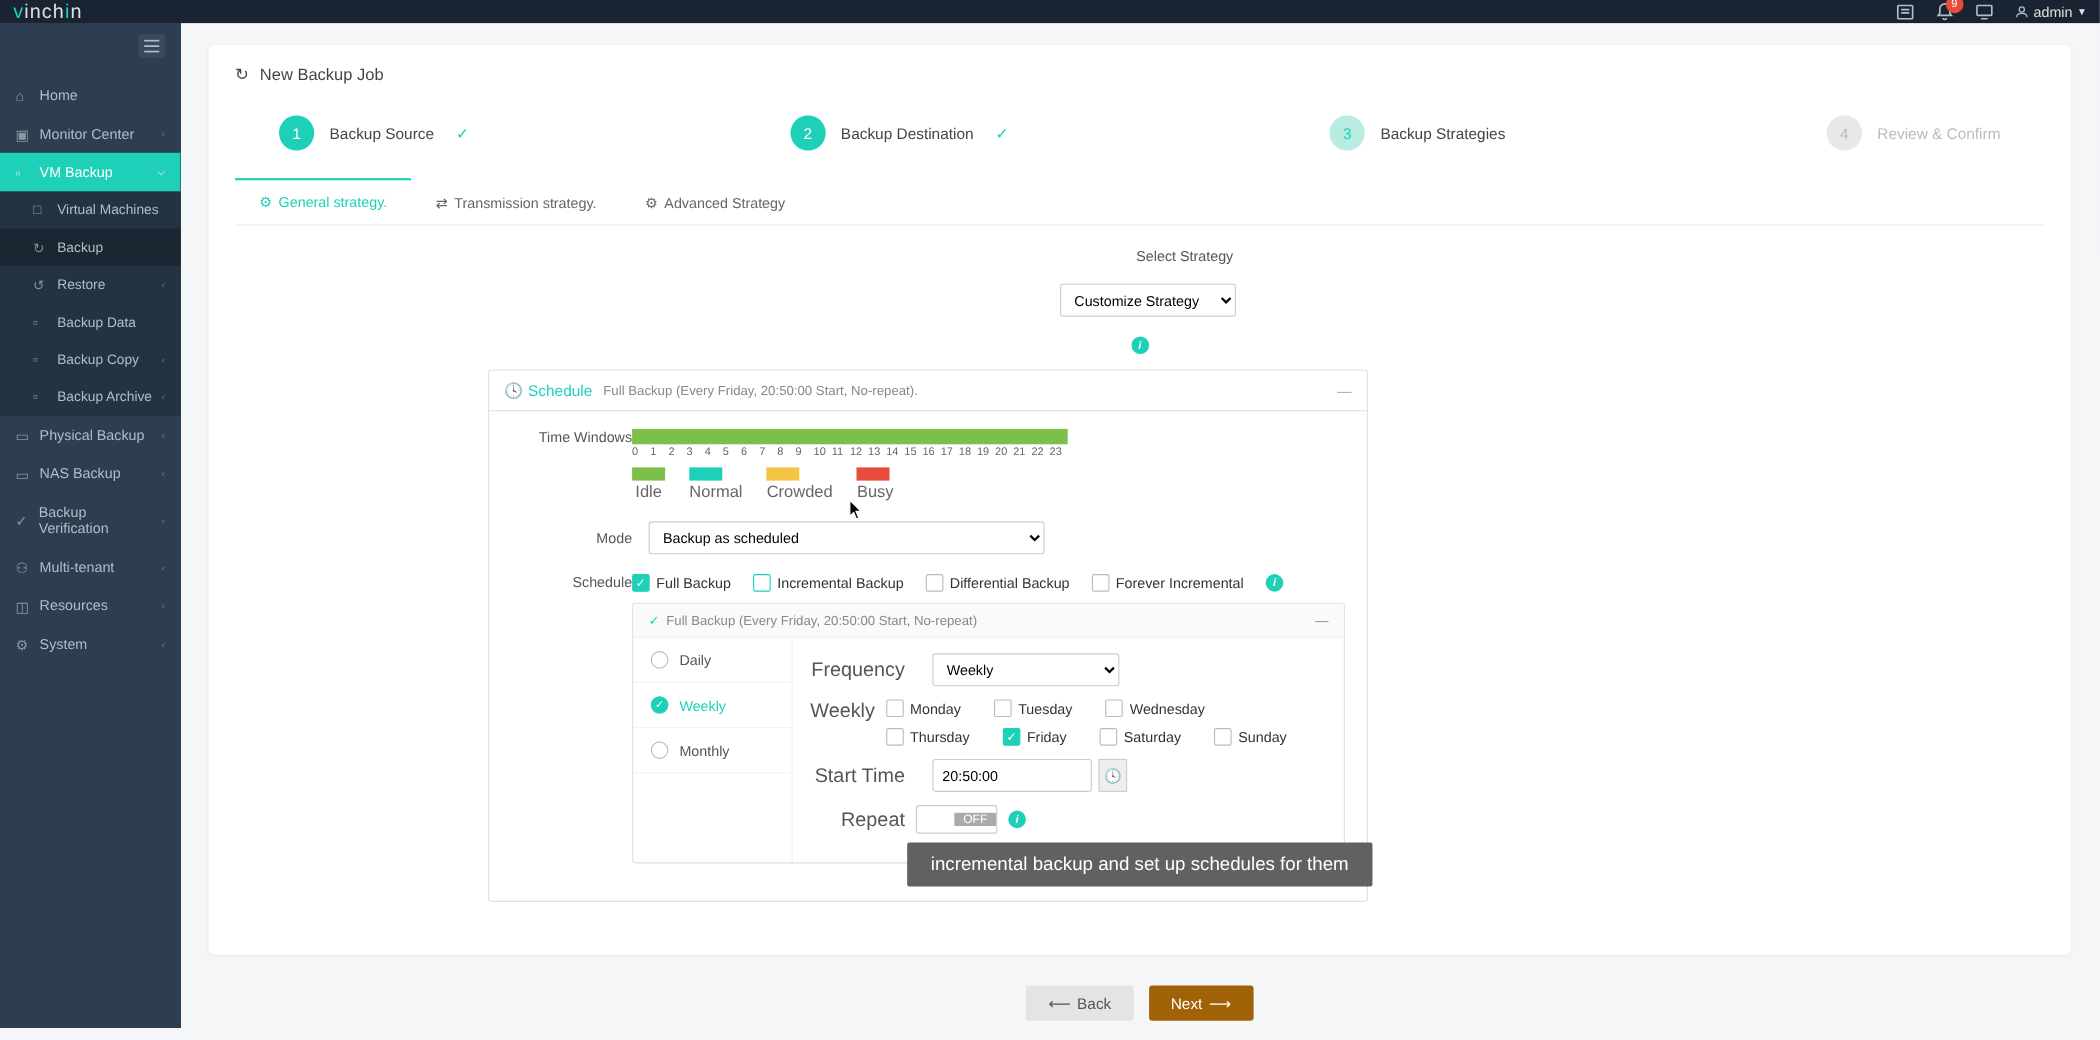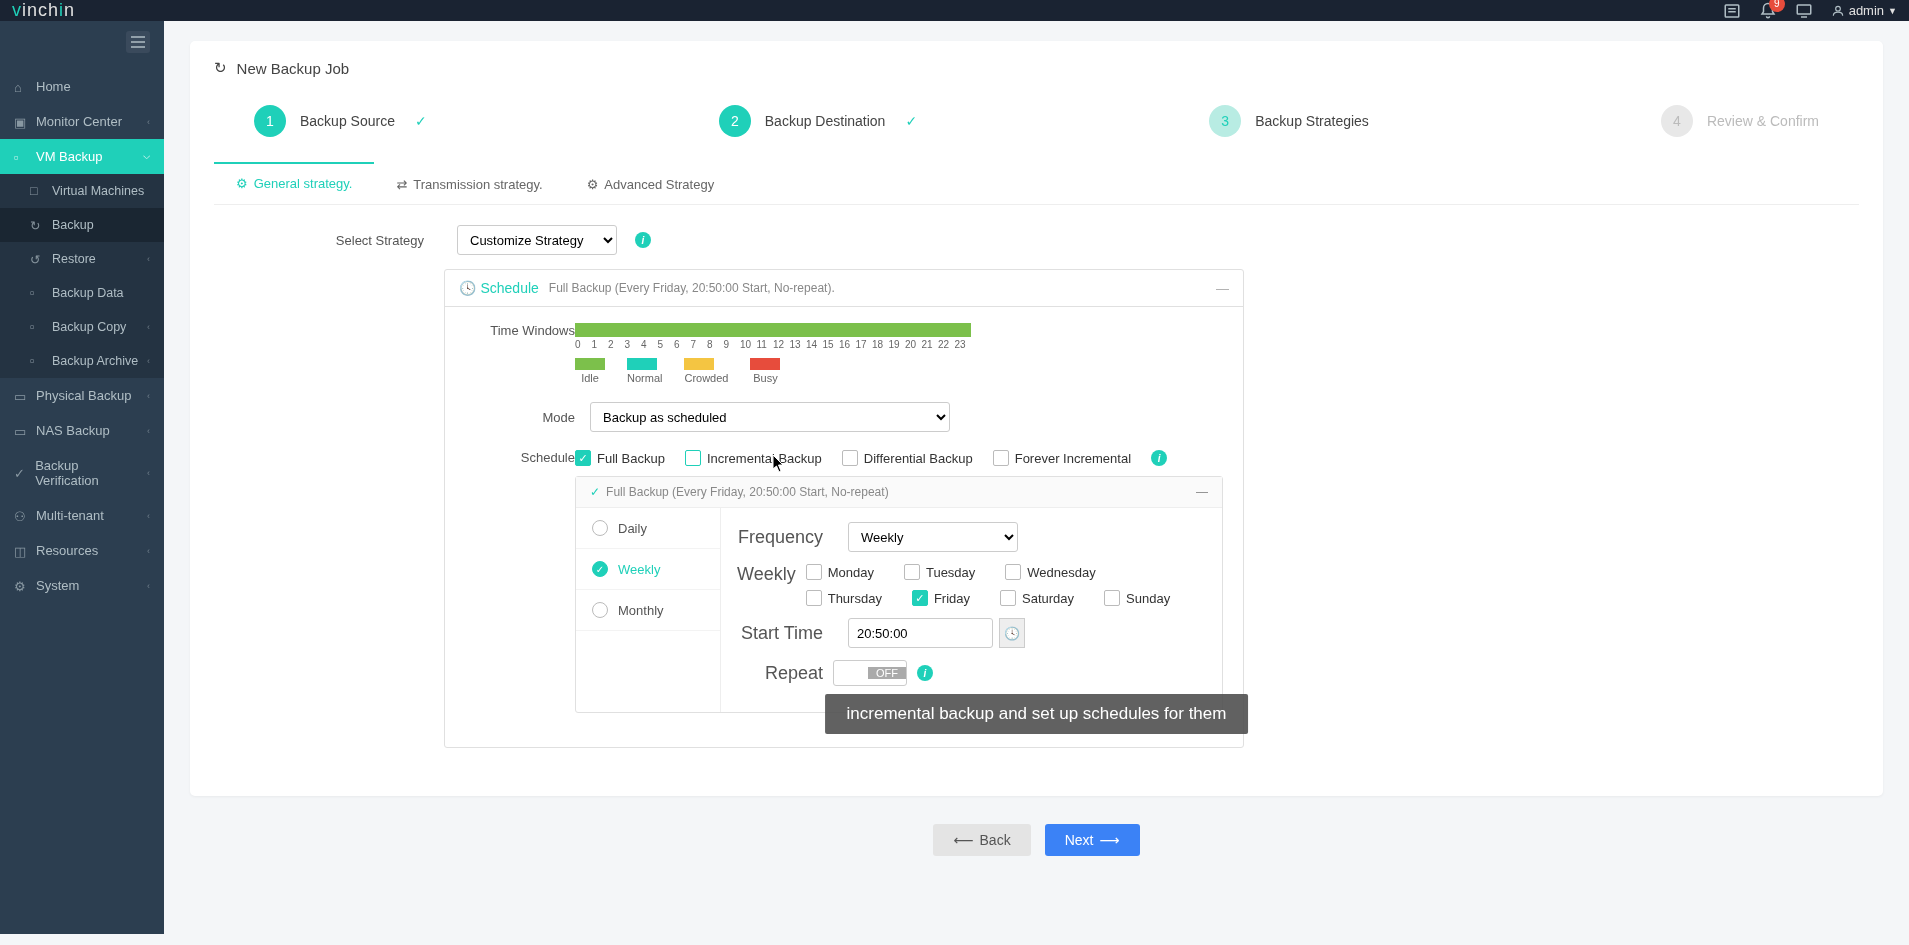--- a/index.html
+++ b/index.html
@@ -43,40 +43,40 @@
 .step.active-light .circle { background:#b8ece3; color:#1fd0b9; }
 .step.pending .circle { background:#e8e8e8; color:#bbb; }
 
 
 .tabs { display:flex; border-bottom:1px solid #eee; margin-top:26px; }
 .tab { padding:12px 22px; display:flex; align-items:center; gap:6px; cursor:pointer; color:#666; font-size:13px; border-top:2px solid transparent; }
 .tab.active { color:#1fd0b9; border-top:2px solid #1fd0b9; background:#fff; position:relative; top:-1px; }
 
 
 .form-area { padding:20px 40px; }
-.form-row { display:flex; align-items:center; margin-bottom:14px; gap:18px; }
+.form-row { display:flex; align-items:center; margin-bottom:14px; gap:18px;flex-direction:column; }
 .form-row .lbl { width:170px; text-align:right; color:#555; font-size:13px; }
 .sel { height:30px; border:1px solid #ccc; border-radius:3px; padding:0 8px; font-size:13px; background:#fff;margin-left:15px; }
 
 
 .sched-container { border:1px solid #e0e0e0; border-radius:3px; margin-left:190px; width:800px; }
 .sched-header { border-bottom:1px solid #e0e0e0; padding:10px 14px; display:flex; align-items:center; gap:10px; }
 .sched-header .title { color:#1fd0b9; font-size:14px; display:flex; align-items:center; gap:4px; }
 .sched-header .desc { color:#888; font-size:12px; }
 .sched-header .collapse { margin-left:auto; color:#aaa; cursor:pointer; }
 .sched-body { padding:16px 20px; }
 
 .timeline-row { display:flex; align-items:flex-start; margin-bottom:18px; }
 .timeline-row .tl-lbl { width:110px; text-align:right; color:#555; }
 .tline { }
 .tline-bar { height:14px; background:#7cc04b; width:396px; }
 .tline-hours { display:flex; width:396px; font-size:10px; color:#666; margin-top:2px; }
 .tline-hours span { flex:1; text-align:left; }
 .legend { display:flex; gap:22px; margin-top:8px; }
-.leg-item { text-align:center; font-size:11px; color:#666; }
+.leg-item { text-align:center; font-size:15px; color:#666; }
 .leg-swatch { width:30px; height:12px; margin-bottom:2px; }
 .c-idle { background:#7cc04b; }
 .c-normal { background:#1fd0b9; }
 .c-crowded { background:#f4c542; }
 .c-busy { background:#e74c3c; }
 
 .checkbox { display:inline-flex; align-items:center; gap:6px; cursor:pointer; margin-right:20px; font-size:13px; }
 .cb-box { width:16px; height:16px; border:1.5px solid #1fd0b9; border-radius:2px; display:flex; align-items:center; justify-content:center; color:#fff; font-size:11px; }
 .cb-box.checked { background:#1fd0b9; }
 .cb-box.unchecked-grey { border-color:#bbb; }
@@ -96,21 +96,21 @@
 .freq-row .flbl { width:86px; text-align:right; color:#555; font-size:18px; }
 .days-grid { display:flex; flex-wrap:wrap; gap:10px; }
 .toggle-off { display:inline-flex; align-items:center; border:1px solid #ccc; border-radius:3px; overflow:hidden; height:26px; }
 .toggle-off .slot { width:34px; height:100%; }
 .toggle-off .off-label { background:#aaa; color:#fff; padding:0 8px; display:flex; align-items:center; font-size:11px; }
 
 
 .footer-btns { display:flex; gap:14px; justify-content:center; margin-top:28px; }
 .btn { height:32px; padding:0 20px; border-radius:3px; border:none; cursor:pointer; display:inline-flex; align-items:center; gap:6px; font-size:14px; }
 .btn-back { background:#e4e4e4; color:#555; }
-.btn-next { background:#3b82f6; color:#fff; }
+.btn-next { background:#a16207; color:#fff; }
 
 
 .caption { position:absolute; left:50%; transform:translateX(-50%); bottom:62px; background:rgba(80,80,80,.9); color:#fff; padding:10px 22px; font-size:17px; border-radius:2px; }
 
 
 .cursor { position:absolute; width:14px; height:20px; pointer-events:none; }
 
 .info-icon { width:16px; height:16px; border-radius:50%; background:#1fd0b9; color:#fff; display:inline-flex; align-items:center; justify-content:center; font-size:10px; font-weight:bold; font-style:italic; }
 </style>
 </head>

